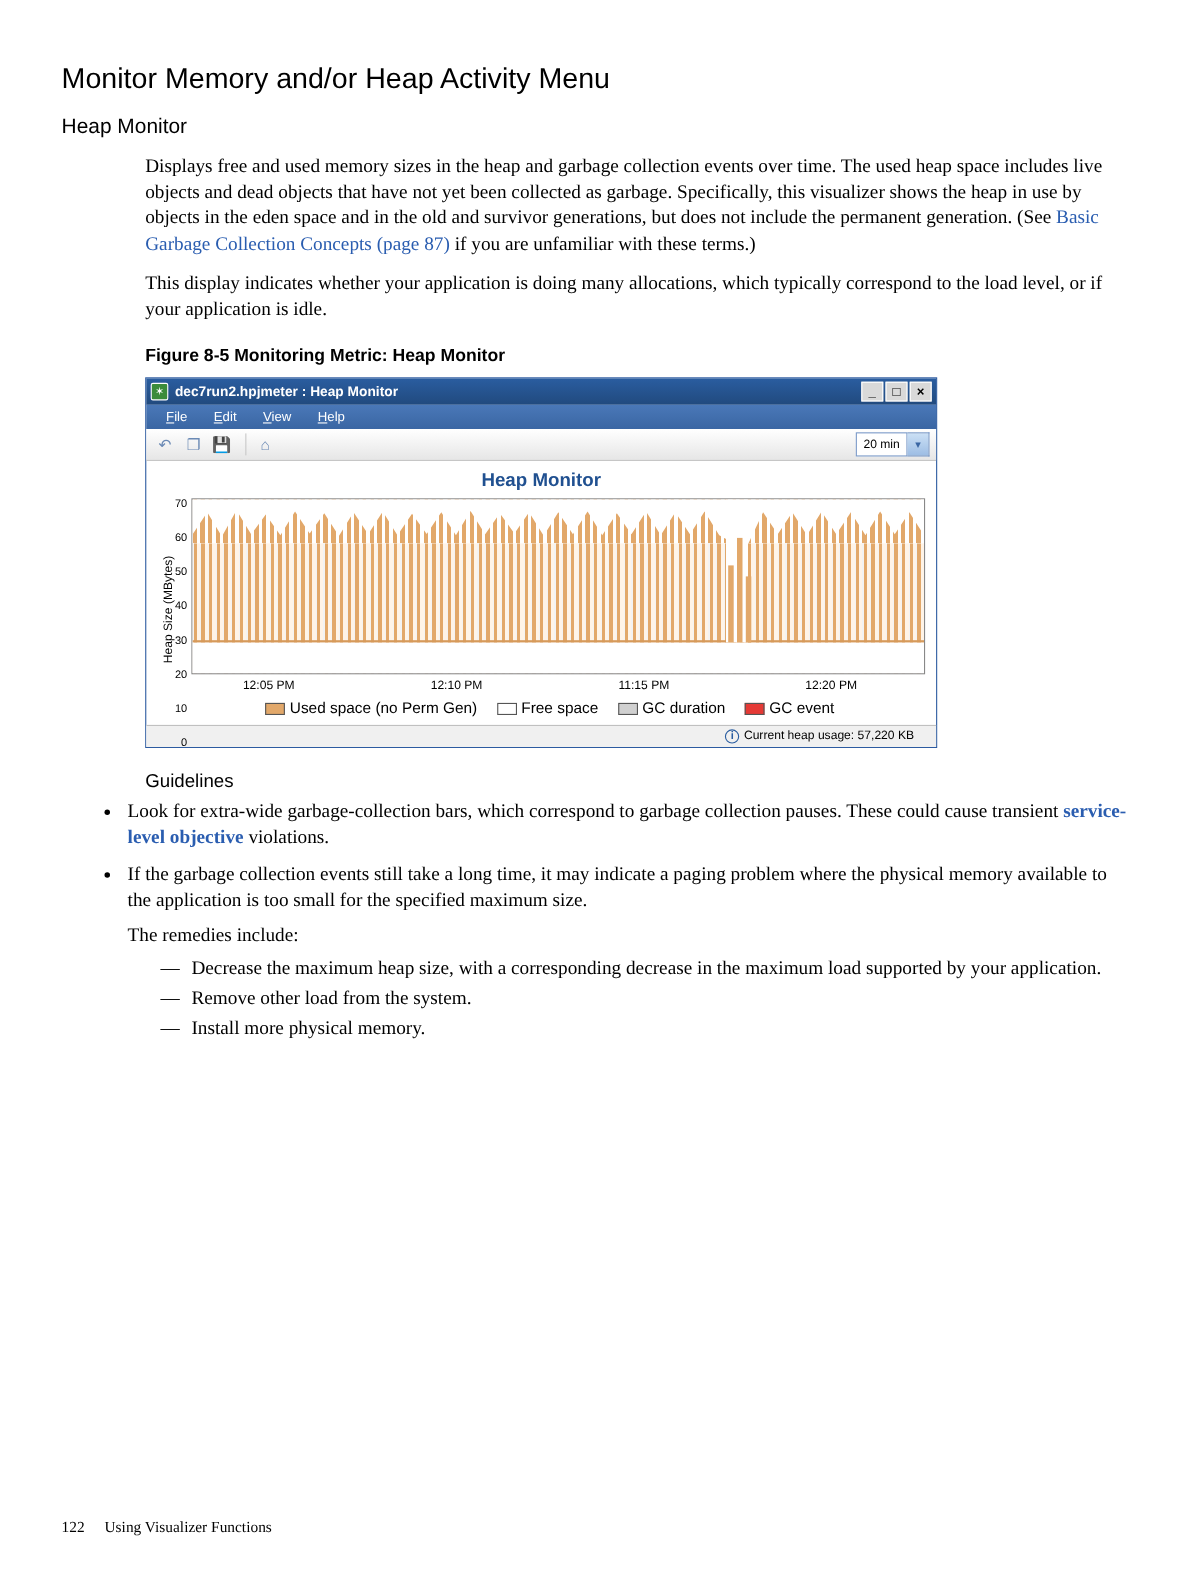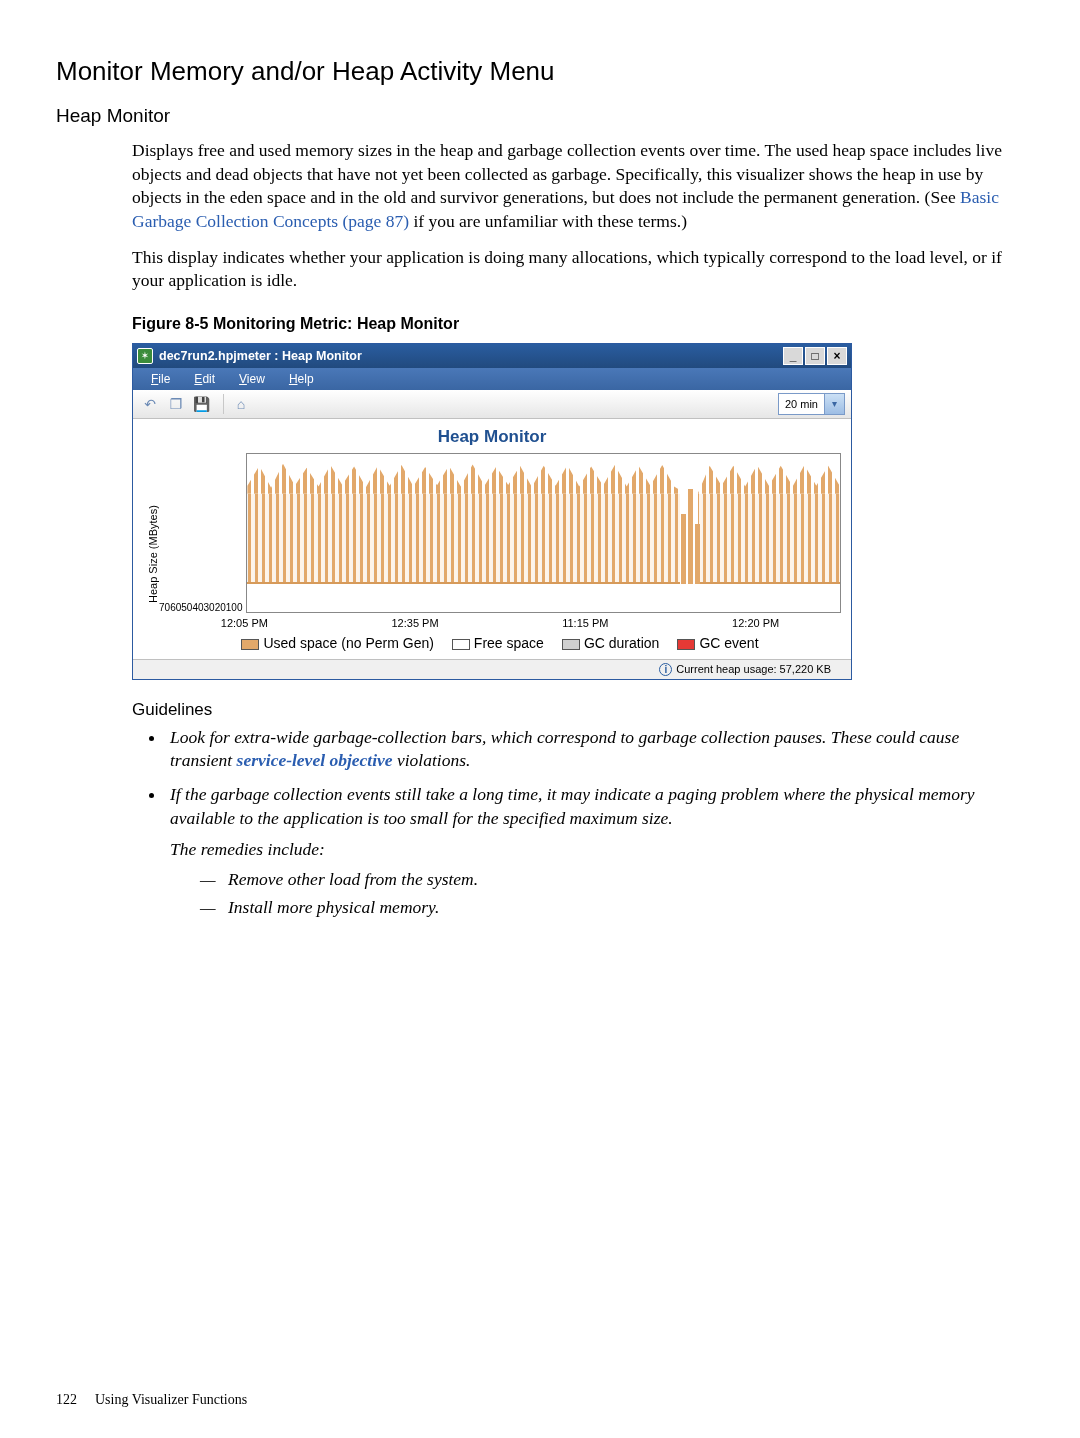--- a/index.html
+++ b/index.html
@@ -2,46 +2,46 @@
 <html><head>
 <meta charset="utf-8">
 <style>
   * { margin: 0; padding: 0; box-sizing: border-box; }
   body { font-family: Georgia, 'Times New Roman', serif; width: 1080px; height: 1438px; background: #fff; color: #000; padding: 56px 56px 0 56px; position: relative; }
   h1 { font-family: 'Segoe UI Light','Helvetica Neue',Arial,sans-serif; font-weight: 300; font-size: 26px; margin-bottom: 18px; }
   h2 { font-family: 'Segoe UI Light','Helvetica Neue',Arial,sans-serif; font-weight: 300; font-size: 19px; margin-bottom: 12px; }
   h3 { font-family: 'Segoe UI Light','Helvetica Neue',Arial,sans-serif; font-weight: 300; font-size: 17px; margin: 20px 0 6px 76px; }
   .body-block { margin-left: 76px; } .para { font-size: 17.5px; line-height: 1.35; margin-bottom: 12px; }
   .link { color: #2a5db0; } .fig-caption { font-family: Arial,sans-serif; font-weight: bold; font-size: 16px; margin: 22px 0 10px 76px; }
-  ul.bullets { list-style: disc; margin-left: 110px; font-style: italic; } ul.bullets>li { font-size: 17.5px; line-height: 1.35; margin-bottom: 10px; padding-left: 4px; }
+  ul.bullets { list-style: disc; margin-left: 56px; } ul.bullets>li { font-size: 17.5px; line-height: 1.35; margin-bottom: 10px; padding-left: 4px; }
   ul.bullets>li p { margin-top: 8px; } ul.dashes { list-style: none; margin: 6px 0 0 30px; }
   ul.dashes>li { font-size: 17.5px; line-height: 1.35; margin-bottom: 4px; text-indent: -28px; padding-left: 28px; }
   ul.dashes>li::before { content: "—"; display: inline-block; width: 28px; text-indent: 0; }
   .bold-term { font-weight: bold; color: #2a5db0; }
-  .footer { position: absolute; left: 56px; bottom: 30px; font-size: 14px; font-family: Georgia,serif; }
+  .footer { position: absolute; left: 56px; bottom: 40px; font-size: 14px; font-family: Georgia,serif; }
   .footer .pn { margin-right: 18px; }
 
   .app { margin-left: 76px; width: 720px; border: 1px solid #2c5aa0; background: #fff; font-family: Tahoma,Arial,sans-serif; font-size: 12px; }
   .titlebar { background: linear-gradient(to bottom,#2a5da0,#214a7e); color:#fff; display:flex; align-items:center; padding:3px 4px; }
   .titlebar .ico { width:16px; height:16px; background:#3b8c3b; border:1px solid #fff; border-radius:2px; margin-right:6px; display:flex; align-items:center; justify-content:center; font-size:10px; }
   .titlebar .ttxt { font-weight:bold; flex:1; font-size:12.5px; }
   .winbtns { display:flex; gap:2px; } .winbtn { width:20px; height:18px; background:#d9d9d9; border:1px solid #fff; color:#000; font-weight:bold; font-size:12px; display:flex; align-items:center; justify-content:center; }
   .menubar { background: linear-gradient(to bottom,#4a78b8,#3a66a3); color:#fff; display:flex; padding:2px 6px; }
   .menuitem { padding:2px 12px; font-size:12px; } .menuitem u { text-decoration: underline; }
   .toolbar { background: linear-gradient(to bottom,#fff,#e6e6e6); border-bottom:1px solid #c0c0c0; display:flex; align-items:center; padding:3px 6px; }
   .tbtn { width:22px; height:22px; margin-right:4px; border:1px solid transparent; display:flex; align-items:center; justify-content:center; color:#6b8ab5; font-size:14px; }
   .tsep { width:1px; height:20px; background:#c8c8c8; margin:0 6px; } .tspacer { flex:1; }
   .combo { background:#fff; border:1px solid #7a9ac8; height:22px; display:flex; align-items:center; padding:0 6px; font-size:11px; }
   .combo-btn { width:20px; height:22px; background:linear-gradient(to bottom,#cbe0f5,#9dbde4); border:1px solid #7a9ac8; border-left:none; color:#3a66a3; display:flex; align-items:center; justify-content:center; font-size:10px; }
   .canvas { padding:8px 10px 4px 10px; }
   .charttitle { text-align:center; font-weight:bold; color:#205090; font-size:17px; margin-bottom:6px; font-family: Arial,sans-serif; }
   .plotframe { display:flex; } .yaxis-label { writing-mode: vertical-rl; transform: rotate(180deg); font-size:11px; text-align:center; padding-right:4px; font-family: Arial,sans-serif; }
   .plotcol { flex:1; }
   .plotrow { display:flex; }
-  .yticks { display:flex; flex-direction:row; justify-content:space-between; align-items:flex-end; font-size:10px; padding-right:4px; height:160px; font-family: Arial,sans-serif; }
+  .yticks { display:flex; flex-direction:column; justify-content:space-between; align-items:flex-end; font-size:10px; padding-right:4px; height:160px; font-family: Arial,sans-serif; gap: 20px; }
   .plotarea { flex:1; height:160px; border:1px solid #888; background:#fff; position:relative; overflow:hidden; }
   .fill { position:absolute; inset:0; background: repeating-linear-gradient(90deg, #f3f3f3 0 1px, transparent 1px 7px), repeating-linear-gradient(90deg, #e2a86a 0 4px, #fff4e8 4px 7px); }
   .fill::after { content:""; position:absolute; left:0; right:0; bottom:0; height:28px; background:#fff; }
   .baseline { position:absolute; left:0; right:0; bottom:28px; height:2px; background:#d69a5a; }
   .gap { position:absolute; top:0; bottom:28px; background:#fff; }
   .bar { position:absolute; bottom:28px; width:5px; background:#e2a86a; }
   .wave { position:absolute; left:0; right:0; height:40px; background:
      linear-gradient(#fff,#fff); top:0; }
   .wave::after { content:""; position:absolute; inset:0; background: repeating-linear-gradient(90deg, #e2a86a 0 4px, transparent 4px 7px); clip-path: polygon(0 80%, 2% 30%, 4% 85%, 6% 25%, 8% 80%, 10% 35%, 12% 82%, 14% 28%, 16% 78%, 18% 32%, 20% 84%, 22% 30%, 24% 80%, 26% 28%, 28% 82%, 30% 33%, 32% 79%, 34% 30%, 36% 82%, 38% 27%, 40% 80%, 42% 32%, 44% 78%, 46% 30%, 48% 83%, 50% 30%, 52% 80%, 54% 28%, 56% 82%, 58% 32%, 60% 80%, 62% 28%, 64% 82%, 66% 30%, 68% 80%, 70% 28%, 72% 82%, 74% 100%, 76% 100%, 78% 30%, 80% 80%, 82% 30%, 84% 82%, 86% 28%, 88% 80%, 90% 30%, 92% 82%, 94% 28%, 96% 80%, 98% 30%, 100% 82%, 100% 100%, 0 100%); }
   .xticks { display:flex; justify-content:space-around; font-size:11px; margin-top:4px; font-family:Arial,sans-serif; }
@@ -113,21 +113,21 @@
             <div class="wave"></div>
             <div class="baseline"></div>
             <div class="gap" style="left:73%; width:3%;"></div>
             <div class="bar" style="left:73.2%; height:70px;"></div>
             <div class="bar" style="left:74.4%; height:95px;"></div>
             <div class="bar" style="left:75.6%; height:60px;"></div>
           </div>
         </div>
         <div class="xticks">
           <span>12:05 PM</span>
-            <span>12:35 PM</span>
+            <span>12:10 PM</span>
             <span>11:15 PM</span>
             <span>12:20 PM</span>
         </div>
         <div class="legend">
           <span><span class="sw sw-used"></span><span>Used space (no Perm Gen)</span></span>
           <span><span class="sw sw-free"></span><span>Free space</span></span>
           <span><span class="sw sw-gcd"></span><span>GC duration</span></span>
           <span><span class="sw sw-gce"></span><span>GC event</span></span>
         </div>
       </div>
@@ -140,20 +140,21 @@
 
 <h3>Guidelines</h3>
 <ul class="bullets">
   <li>
     <span>Look for extra-wide garbage-collection bars, which correspond to garbage collection pauses. These could cause transient </span><span class="bold-term">service-level objective</span><span> violations.</span>
   </li>
   <li>
     <span>If the garbage collection events still take a long time, it may indicate a paging problem where the physical memory available to the application is too small for the specified maximum size.</span>
     <p>The remedies include:</p>
     <ul class="dashes">
+      <li>Decrease the maximum heap size, with a corresponding decrease in the maximum load supported by your application.</li>
       <li>Remove other load from the system.</li>
       <li>Install more physical memory.</li>
     </ul>
   </li>
 </ul>
 
 <div class="footer">
   <span class="pn">122</span><span>Using Visualizer Functions</span>
 </div>
 

